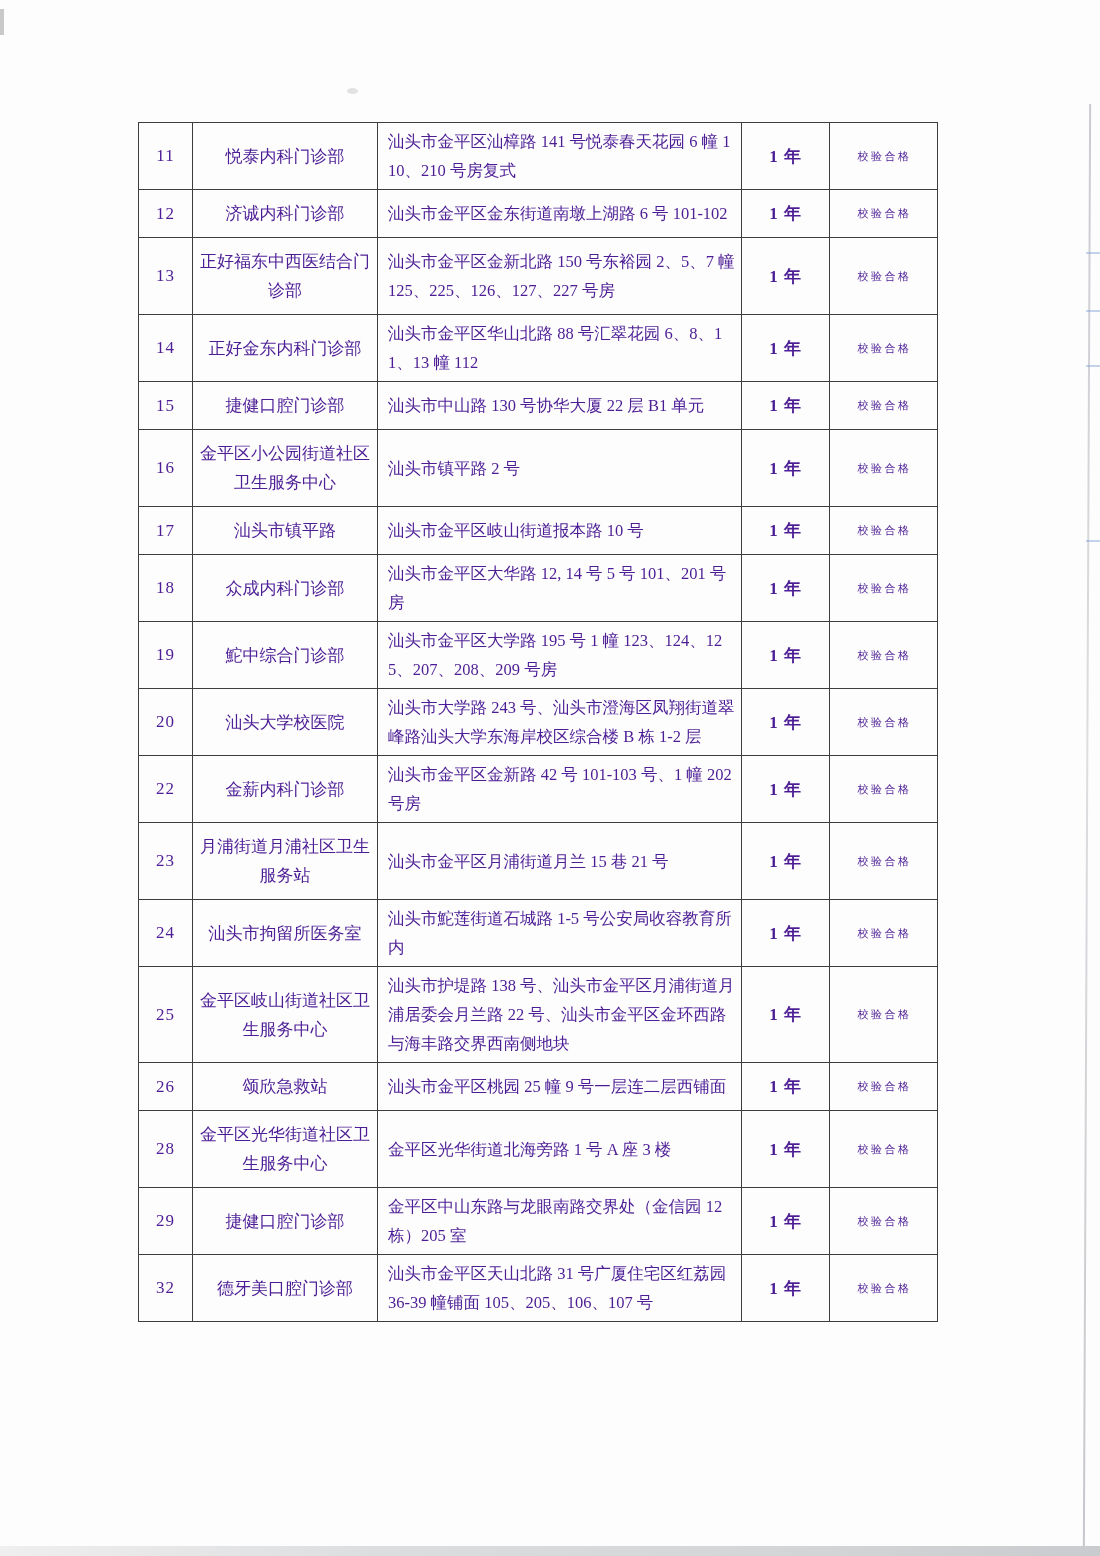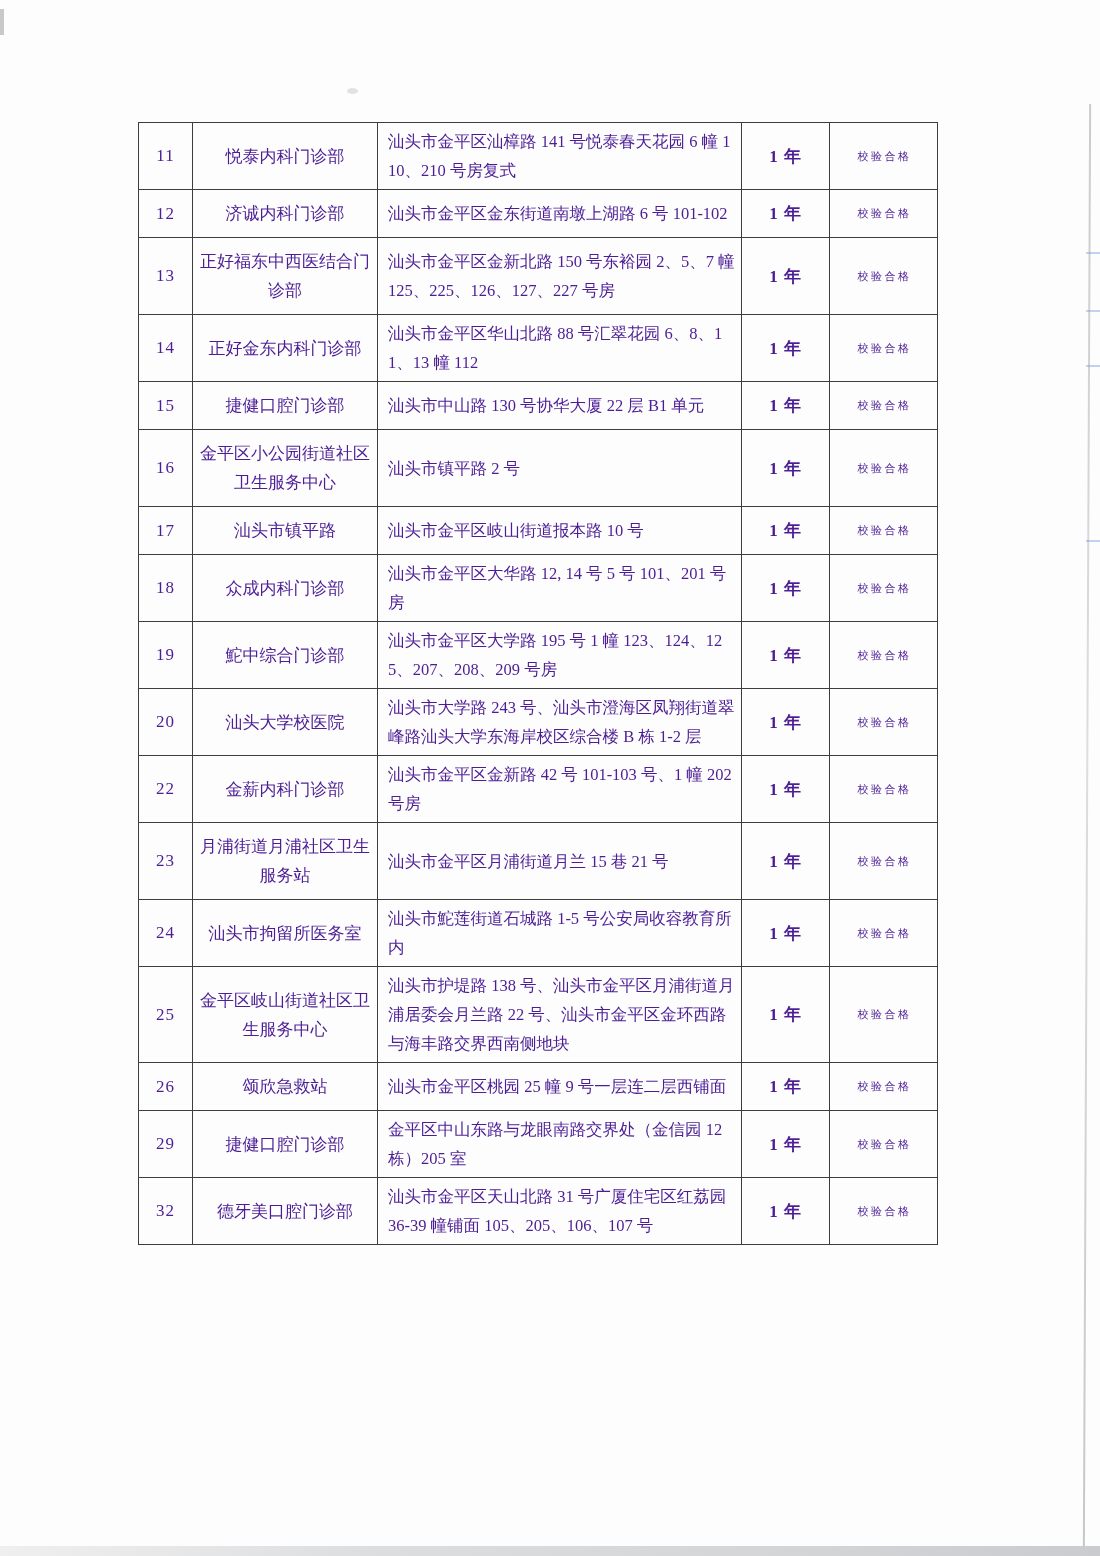--- a/index.html
+++ b/index.html
@@ -230,20 +230,27 @@
     <td class="c-result">校验合格</td>
   </tr>
         <tr>
     <td class="c-no">26</td>
     <td class="c-name">颂欣急救站</td>
     <td class="c-addr">汕头市金平区桃园 25 幢 9 号一层连二层西铺面</td>
     <td class="c-period">1 年</td>
     <td class="c-result">校验合格</td>
   </tr>
         <tr>
+    <td class="c-no">28</td>
+    <td class="c-name">金平区光华街道社区卫生服务中心</td>
+    <td class="c-addr">金平区光华街道北海旁路 1 号 A 座 3 楼</td>
+    <td class="c-period">1 年</td>
+    <td class="c-result">校验合格</td>
+  </tr>
+        <tr>
     <td class="c-no">29</td>
     <td class="c-name">捷健口腔门诊部</td>
     <td class="c-addr">金平区中山东路与龙眼南路交界处（金信园 12 栋）205 室</td>
     <td class="c-period">1 年</td>
     <td class="c-result">校验合格</td>
   </tr>
         <tr>
     <td class="c-no">32</td>
     <td class="c-name">德牙美口腔门诊部</td>
     <td class="c-addr">汕头市金平区天山北路 31 号广厦住宅区红荔园 36-39 幢铺面 105、205、106、107 号</td>

